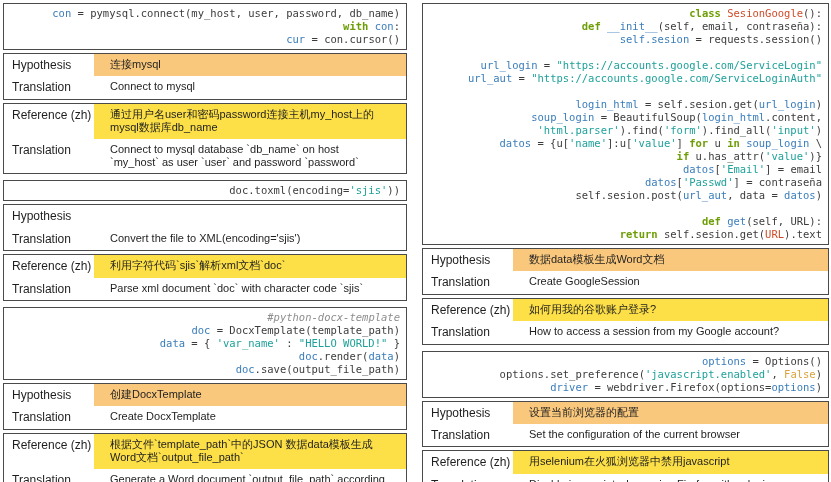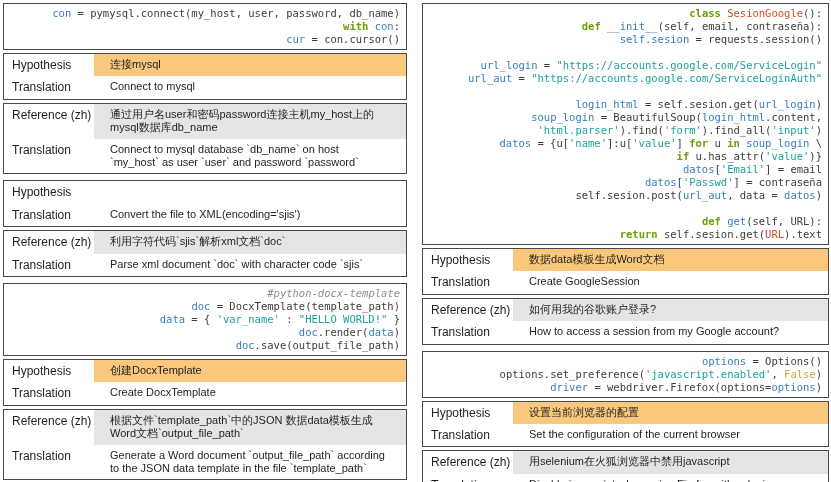--- a/index.html
+++ b/index.html
@@ -35,21 +35,21 @@
   .row { display:flex; align-items:stretch; }
   .row-label {
     flex:0 0 80px; width:80px; padding:4px 2px 4px 8px;
     font-size:12px; line-height:1.2; color:#1f1f1f;
   }
   .row-value {
     flex:1 1 auto; padding:4px 16px; font-size:11px; line-height:1.22;
     color:#1f1f1f; word-break:break-word;
   }
   .hl-orange { background:#fac87d; }
-  .hl-blue   { background:#e5e5e5; }
+  .hl-blue   { background:#fde047; }
 </style>
 </head>
 <body>
 
 <div id="col-left" class="col">
     <div class="section">
       <div class="code-box"><div class="code-line"><span class="t-v">con</span><span class="t-d"> = pymysql.connect(my_host, user, password, db_name)</span></div><div class="code-line"><span class="t-k">with</span><span class="t-d"> </span><span class="t-v">con</span><span class="t-d">:</span></div><div class="code-line"><span class="t-d">  </span><span class="t-v">cur</span><span class="t-d"> = con.cursor()</span></div></div>
       <div class="tbl-box">
         <div class="row">
           <div class="row-label">Hypothesis</div>
@@ -65,20 +65,21 @@
           <div class="row-label">Reference (zh)</div>
           <div class="row-value hl-blue">通过用户名user和密码password连接主机my_host上的mysql数据库db_name</div>
         </div>
         <div class="row">
           <div class="row-label">Translation</div>
           <div class="row-value">Connect to mysql database `db_name` on host `my_host` as user `user` and password `password`</div>
         </div>
       </div>
     </div>
     <div class="section">
+      <div class="code-box"><div class="code-line"><span class="t-d">doc.toxml(encoding=</span><span class="t-s">'sjis'</span><span class="t-d">))</span></div></div>
       <div class="tbl-box">
         <div class="row">
           <div class="row-label">Hypothesis</div>
         </div>
         <div class="row">
           <div class="row-label">Translation</div>
           <div class="row-value">Convert the file to XML(encoding='sjis')</div>
         </div>
       </div>
       <div class="tbl-box">

